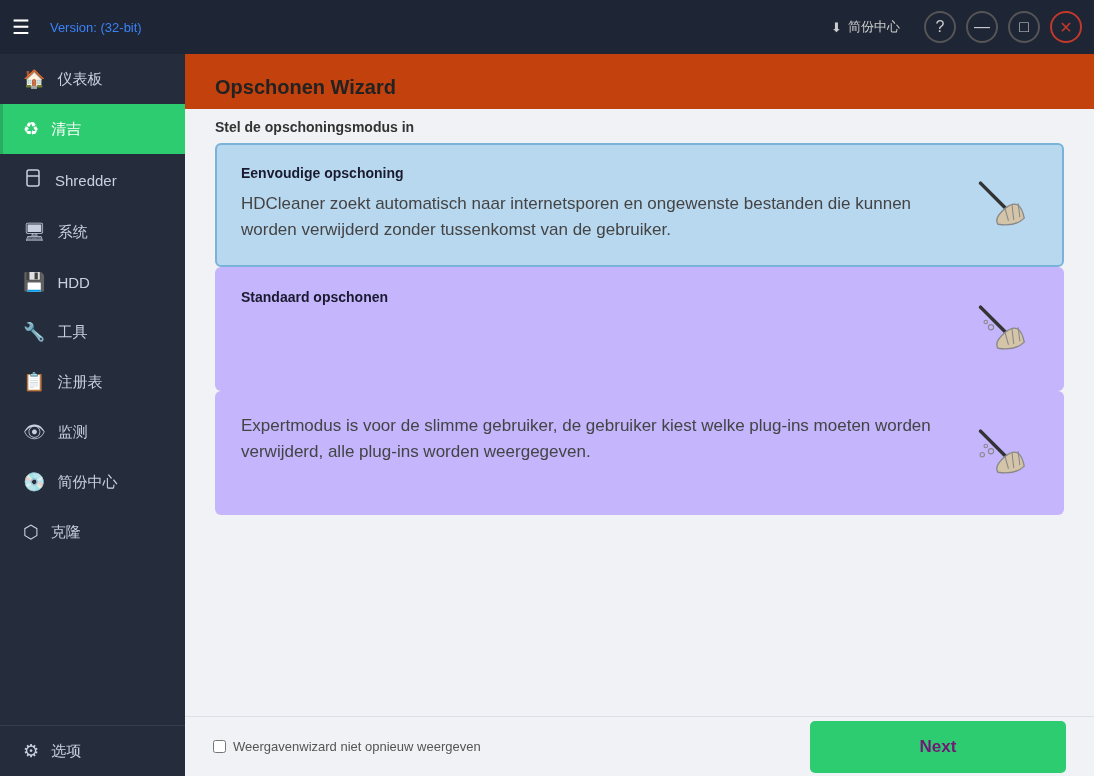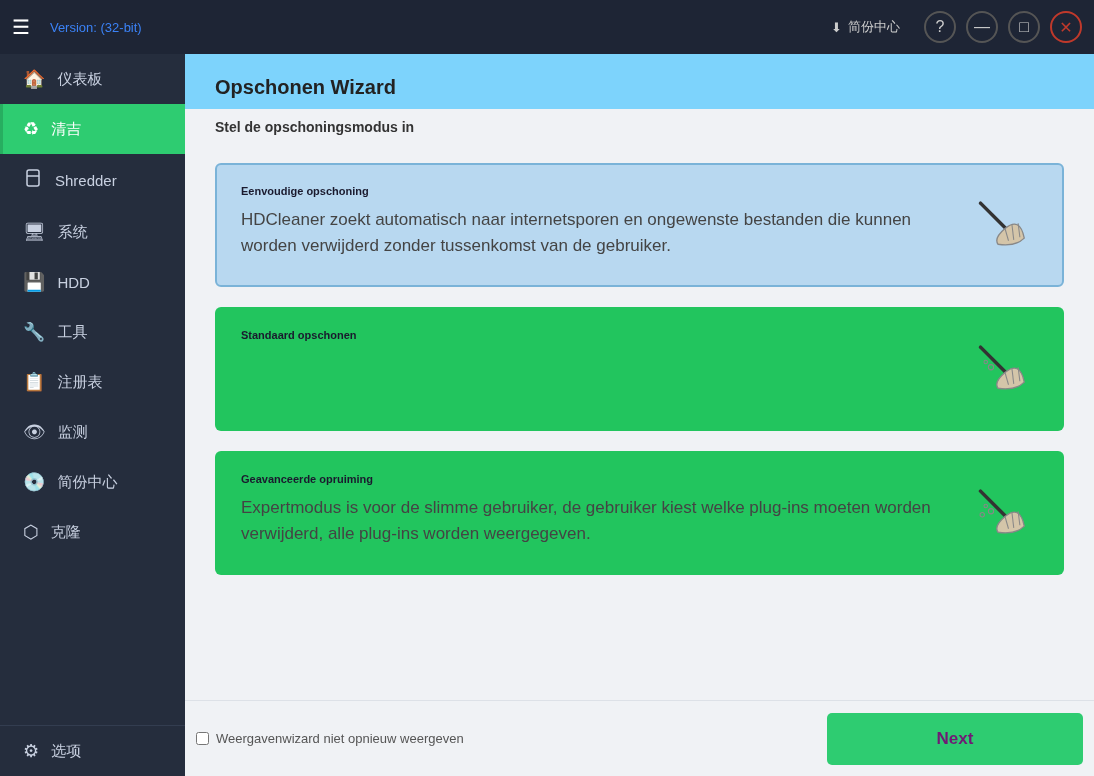--- a/index.html
+++ b/index.html
@@ -98,88 +98,88 @@
 
     
     .content {
       flex: 1;
       background: #f0f2f5;
       display: flex;
       flex-direction: column;
       overflow: hidden;
     }
     .content-header {
-      background: #7dd3fc;
+      background: #c2410c;
       padding: 22px 30px 10px 30px;
     }
     .content-header h1 {
       font-size: 20px;
       font-weight: bold;
       color: #222;
     }
     .content-body {
       flex: 1;
       padding: 10px 30px 10px 30px;
       overflow-y: auto;
       display: flex;
       flex-direction: column;
-      gap: 20px;
+      gap: 0;
     }
     .section-title {
       font-size: 14px;
       font-weight: bold;
       color: #333;
       margin-bottom: 8px;
     }
 
     
     .option-card {
-      background: #22c55e;
+      background: #c4b5fd;
       border-radius: 6px;
       padding: 20px 24px;
       display: flex;
       align-items: flex-start;
       justify-content: space-between;
       cursor: pointer;
       border: 2px solid transparent;
       position: relative;
     }
     .option-card.selected {
       background: #b8d8f0;
       border-color: #7ab3d8;
     }
     .option-card-text { flex: 1; padding-right: 20px; }
     .option-card-title {
-      font-size: 11px;
+      font-size: 14px;
       font-weight: bold;
       color: #1a1a2e;
       margin-bottom: 10px;
     }
     .option-card-desc {
       font-size: 17px;
       color: #444;
       line-height: 1.5;
     }
     .option-card-icon {
       width: 80px;
       height: 80px;
       flex-shrink: 0;
       display: flex;
       align-items: center;
       justify-content: center;
     }
 
     
     .content-footer {
-      height: 76px;
+      height: 60px;
       background: #f0f2f5;
       border-top: 1px solid #dde1e7;
       display: flex;
       align-items: center;
-      padding: 0 11px;
+      padding: 0 28px;
       justify-content: space-between;
       margin-top: 20px;
     }
     .footer-checkbox {
       display: flex;
       align-items: center;
       gap: 7px;
       font-size: 13px;
       color: #555;
       cursor: pointer;
@@ -313,21 +313,20 @@
             <path d="M63 38 L65 54" stroke="#888" stroke-width="1.2"></path>
 
             <circle cx="32" cy="38" r="3" stroke="#888" stroke-width="1.2" fill="none"></circle>
             <circle cx="26" cy="32" r="2" stroke="#888" stroke-width="1.2" fill="none"></circle>
           </svg>
         </div>
       </div>
 
       <div class="option-card">
         <div class="option-card-text">
-          <div class="option-card-title">Geavanceerde opruiming</div>
           <div class="option-card-desc">Expertmodus is voor de slimme gebruiker, de gebruiker kiest welke plug-ins moeten worden verwijderd, alle plug-ins worden weergegeven.</div>
         </div>
         <div class="option-card-icon broom-icon">
           <svg viewBox="0 0 80 80" fill="none" xmlns="http://www.w3.org/2000/svg">
             <line x1="20" y1="15" x2="55" y2="50" stroke="#333" stroke-width="4" stroke-linecap="round"></line>
             <path d="M48 44 Q65 30 70 55 Q60 65 40 62 Q35 55 48 44Z" fill="#d4c5a9" stroke="#888" stroke-width="1.5"></path>
             <path d="M48 44 L52 58" stroke="#888" stroke-width="1.2"></path>
             <path d="M56 40 L58 57" stroke="#888" stroke-width="1.2"></path>
             <path d="M63 38 L65 54" stroke="#888" stroke-width="1.2"></path>
 

